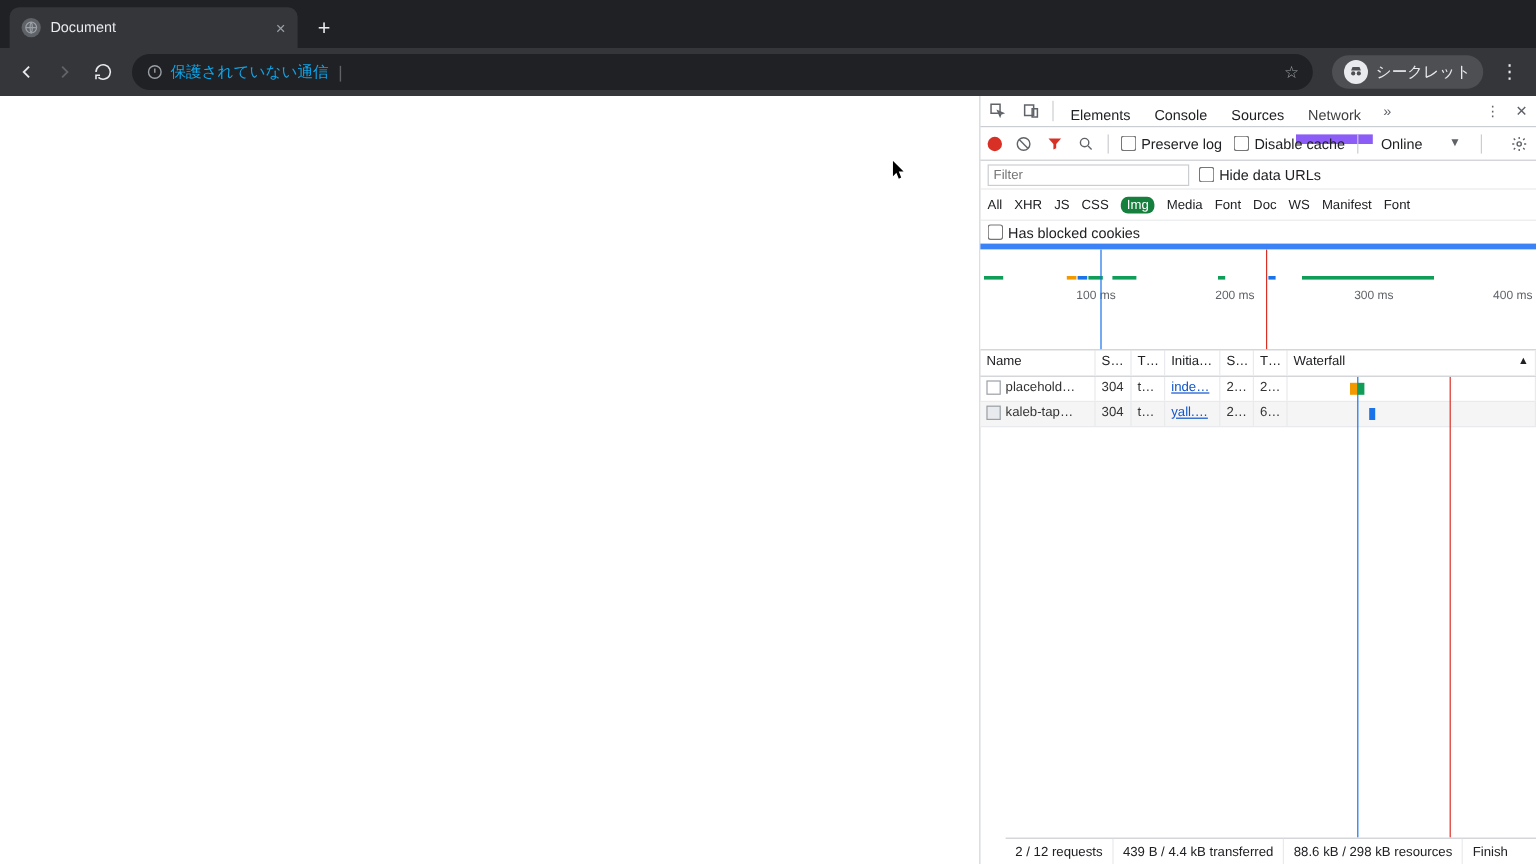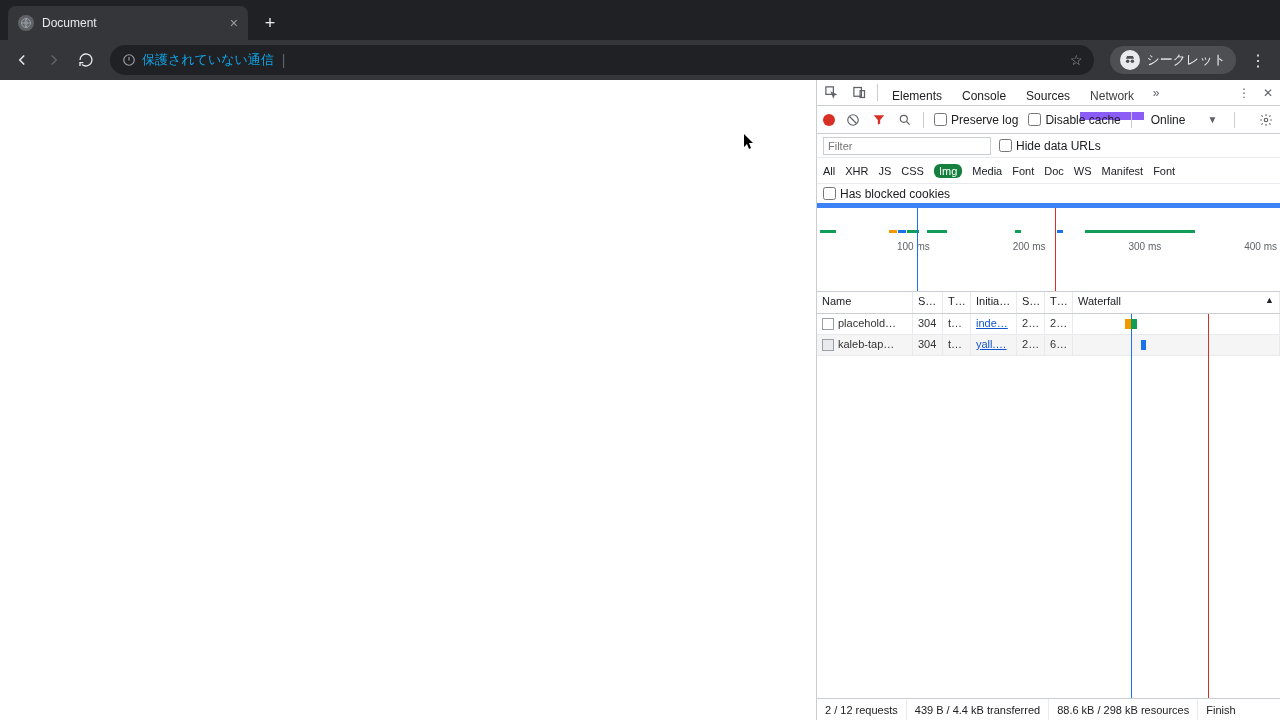--- a/index.html
+++ b/index.html
@@ -72,21 +72,21 @@
 .col-wf .sort { float:right; font-size:9px;}
 .dt-rows { flex:1; position:relative; overflow:hidden;}
 .dt-row { height: 21px; display:flex; align-items:stretch; font-size:11px; border-bottom: 1px solid #e8eaed;}
 .dt-row > div { border-right: 1px solid #e8eaed; padding: 3px 5px; overflow:hidden; white-space:nowrap; text-overflow: ellipsis;}
 .dt-row .col-i { color:#1155cc; text-decoration: underline; }
 .fileicn { display:inline-block; width:12px; height:12px; border:1px solid #9aa0a6; margin-right:4px; vertical-align:middle;}
 .wf-area { position:absolute; top:0; bottom:0; left: 256px; right:0; }
 .wf-vline { position:absolute; top:0; bottom:0; width:1px; }
 .wf-bar { position:absolute; height:10px; }
 
-.dt-status { height: 22px; border-top: 1px solid #cacdd1; display:flex; align-items:center; font-size:11px; color:#202124;}
+.dt-status { height: 22px; border-top: 1px solid #cacdd1; display:flex; align-items:center; font-size:11px; color:#202124;margin-left:21px;}
 .dt-status > div { padding: 0 8px; border-right: 1px solid #e8eaed; height:100%; display:flex; align-items:center;}
 
 svg { display:block; }
 </style>
 </head>
 <body>
 
 <div class="chrome-top">
   <div class="tab-bar">
     <div class="tab">

